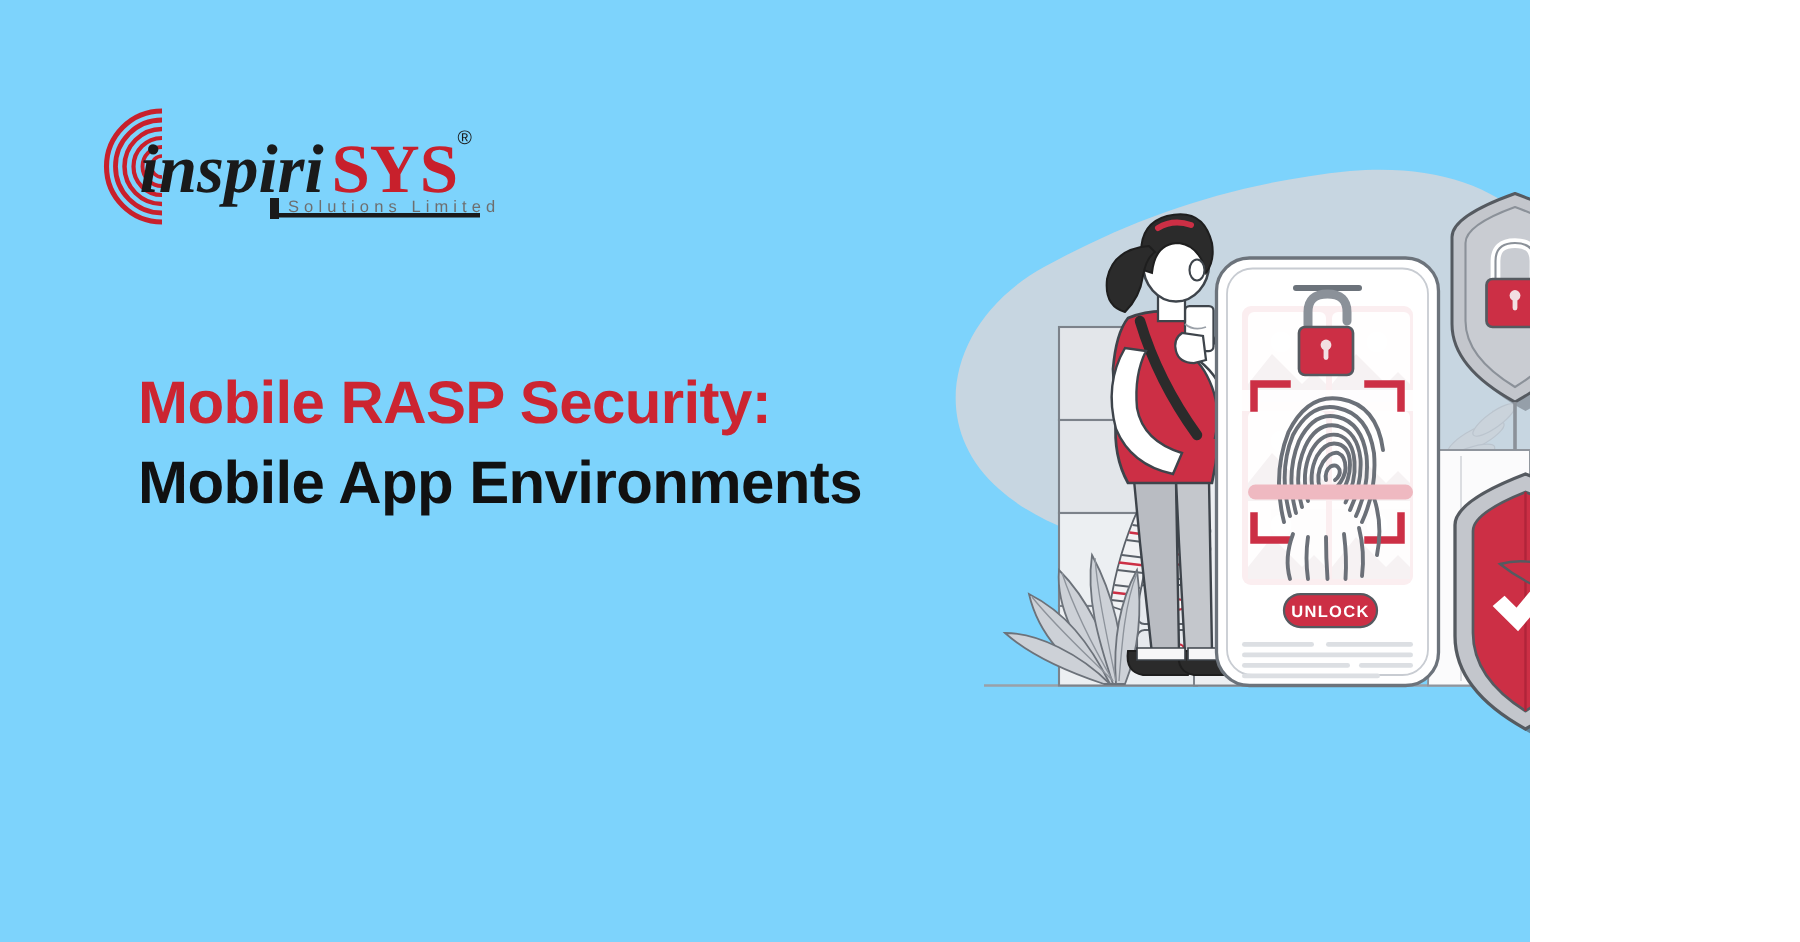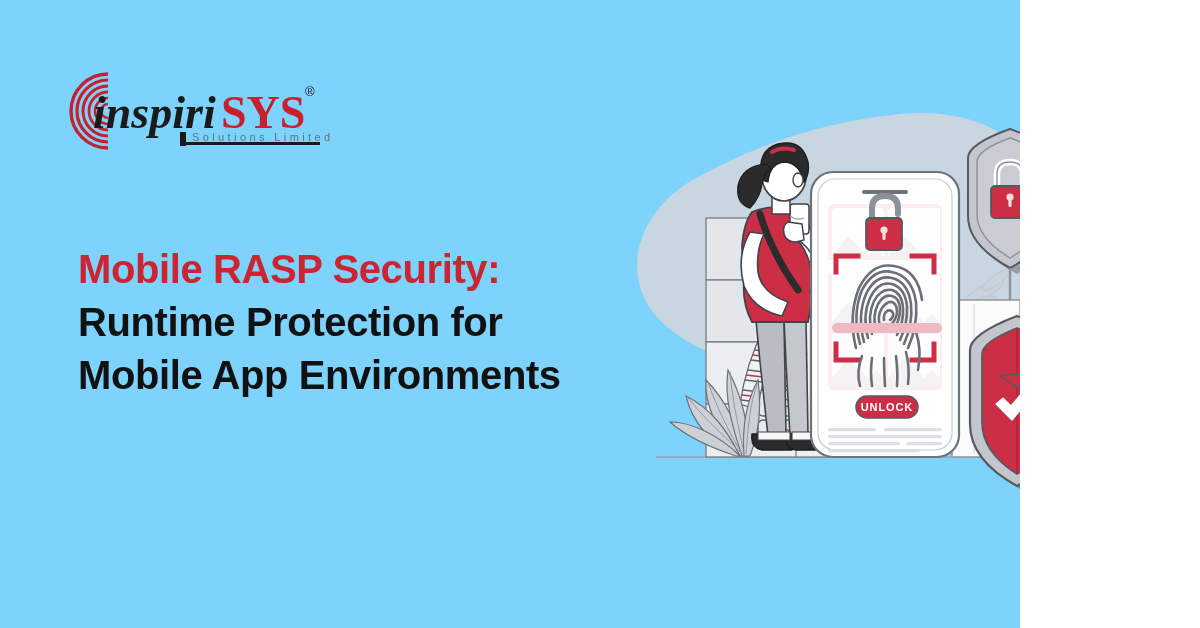--- a/index.html
+++ b/index.html
@@ -18,21 +18,21 @@
 
   
   #logo{
     position:absolute; left:62px; top:68px;
     width:270px; height:88px;
   }
   #logo svg{ display:block; width:270px; height:88px; }
 
   
   #headline{
-    position:absolute; left:78px; top:243px;
+    position:absolute; left:92px; top:243px;
     width:560px;
   }
   .hl-line{
     font-family:"Liberation Sans", sans-serif;
     font-weight:bold;
     font-size:40px;
     line-height:53px;
     letter-spacing:-0.4px;
     color:#111111;
     white-space:nowrap;
@@ -68,21 +68,20 @@
       <text x="243" y="28" font-family="Liberation Sans, sans-serif" font-size="13" fill="#1a1a1a">®</text>
 
       <rect x="118" y="64" width="6" height="14" fill="#1a1a1a"></rect>
       <rect x="118" y="74" width="140" height="3" fill="#1a1a1a"></rect>
       <text x="130" y="73" font-family="Liberation Sans, sans-serif" font-size="11" letter-spacing="3.4" fill="#6e6e6e">Solutions Limited</text>
     </svg>
   </div>
 
   <div id="headline">
     <div class="hl-line accent">Mobile RASP Security:</div>
-    <div class="hl-line">Runtime Protection for</div>
     <div class="hl-line">Mobile App Environments</div>
   </div>
 
   <div id="illustration">
     <svg viewBox="0 0 600 400" xmlns="http://www.w3.org/2000/svg">
       <defs>
         <clipPath id="phoneClip">
           <rect x="211" y="68" width="148" height="285" rx="20"></rect>
         </clipPath>
         <clipPath id="shieldMainClip">

